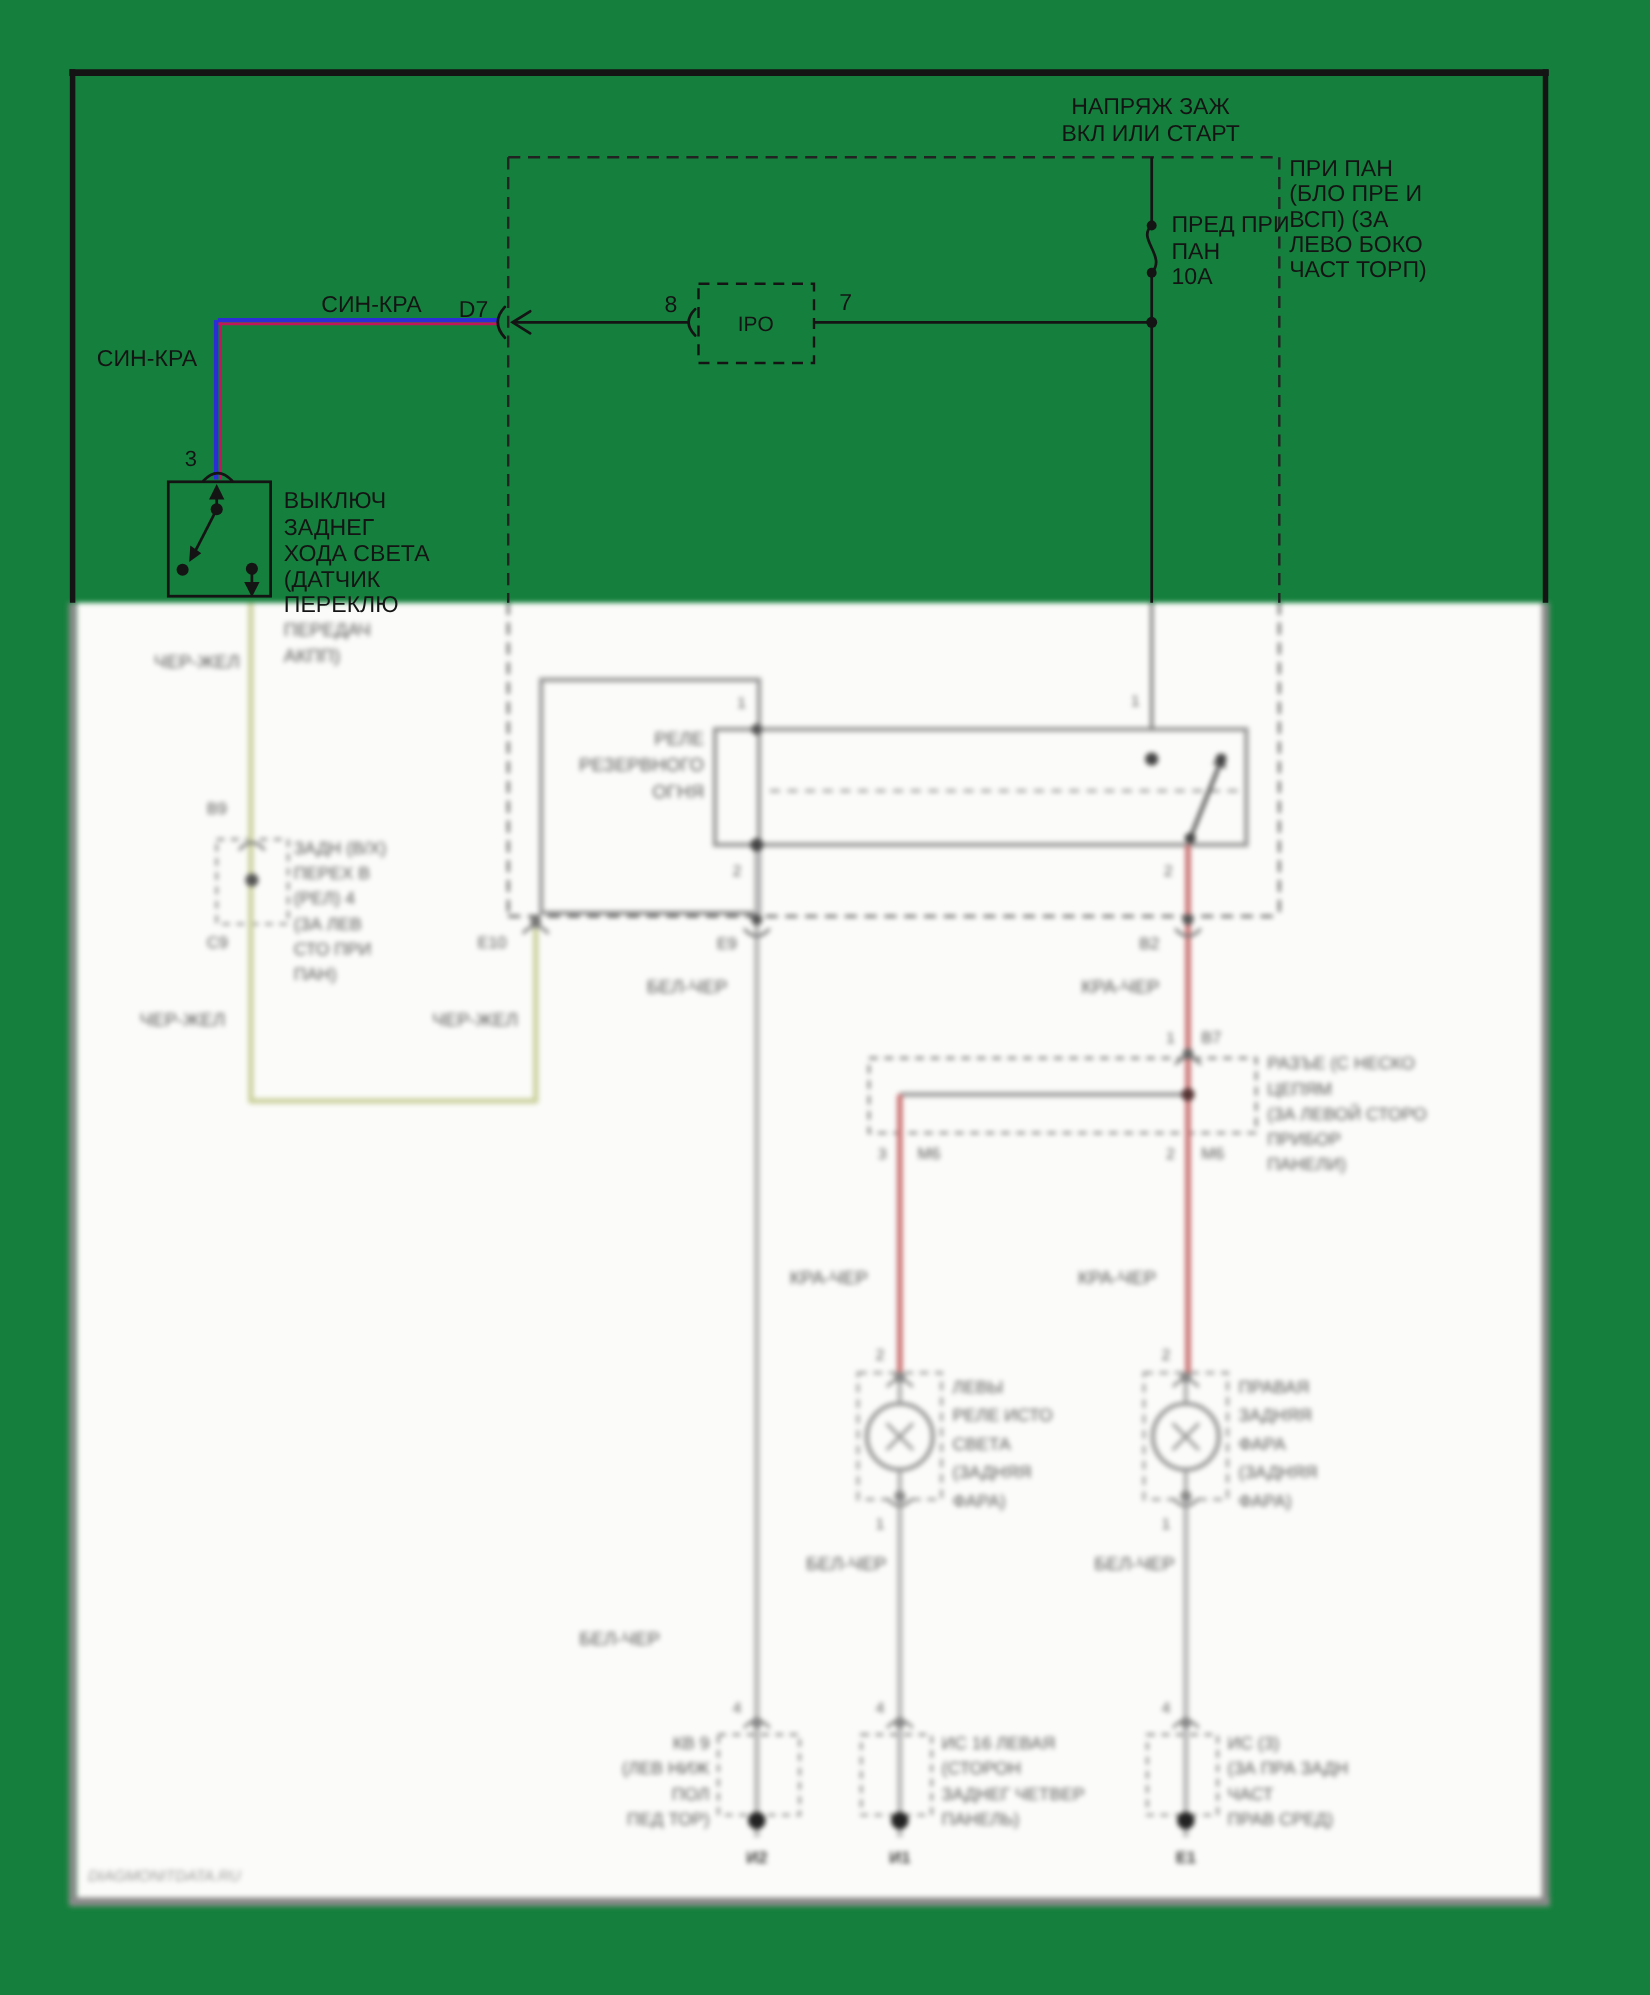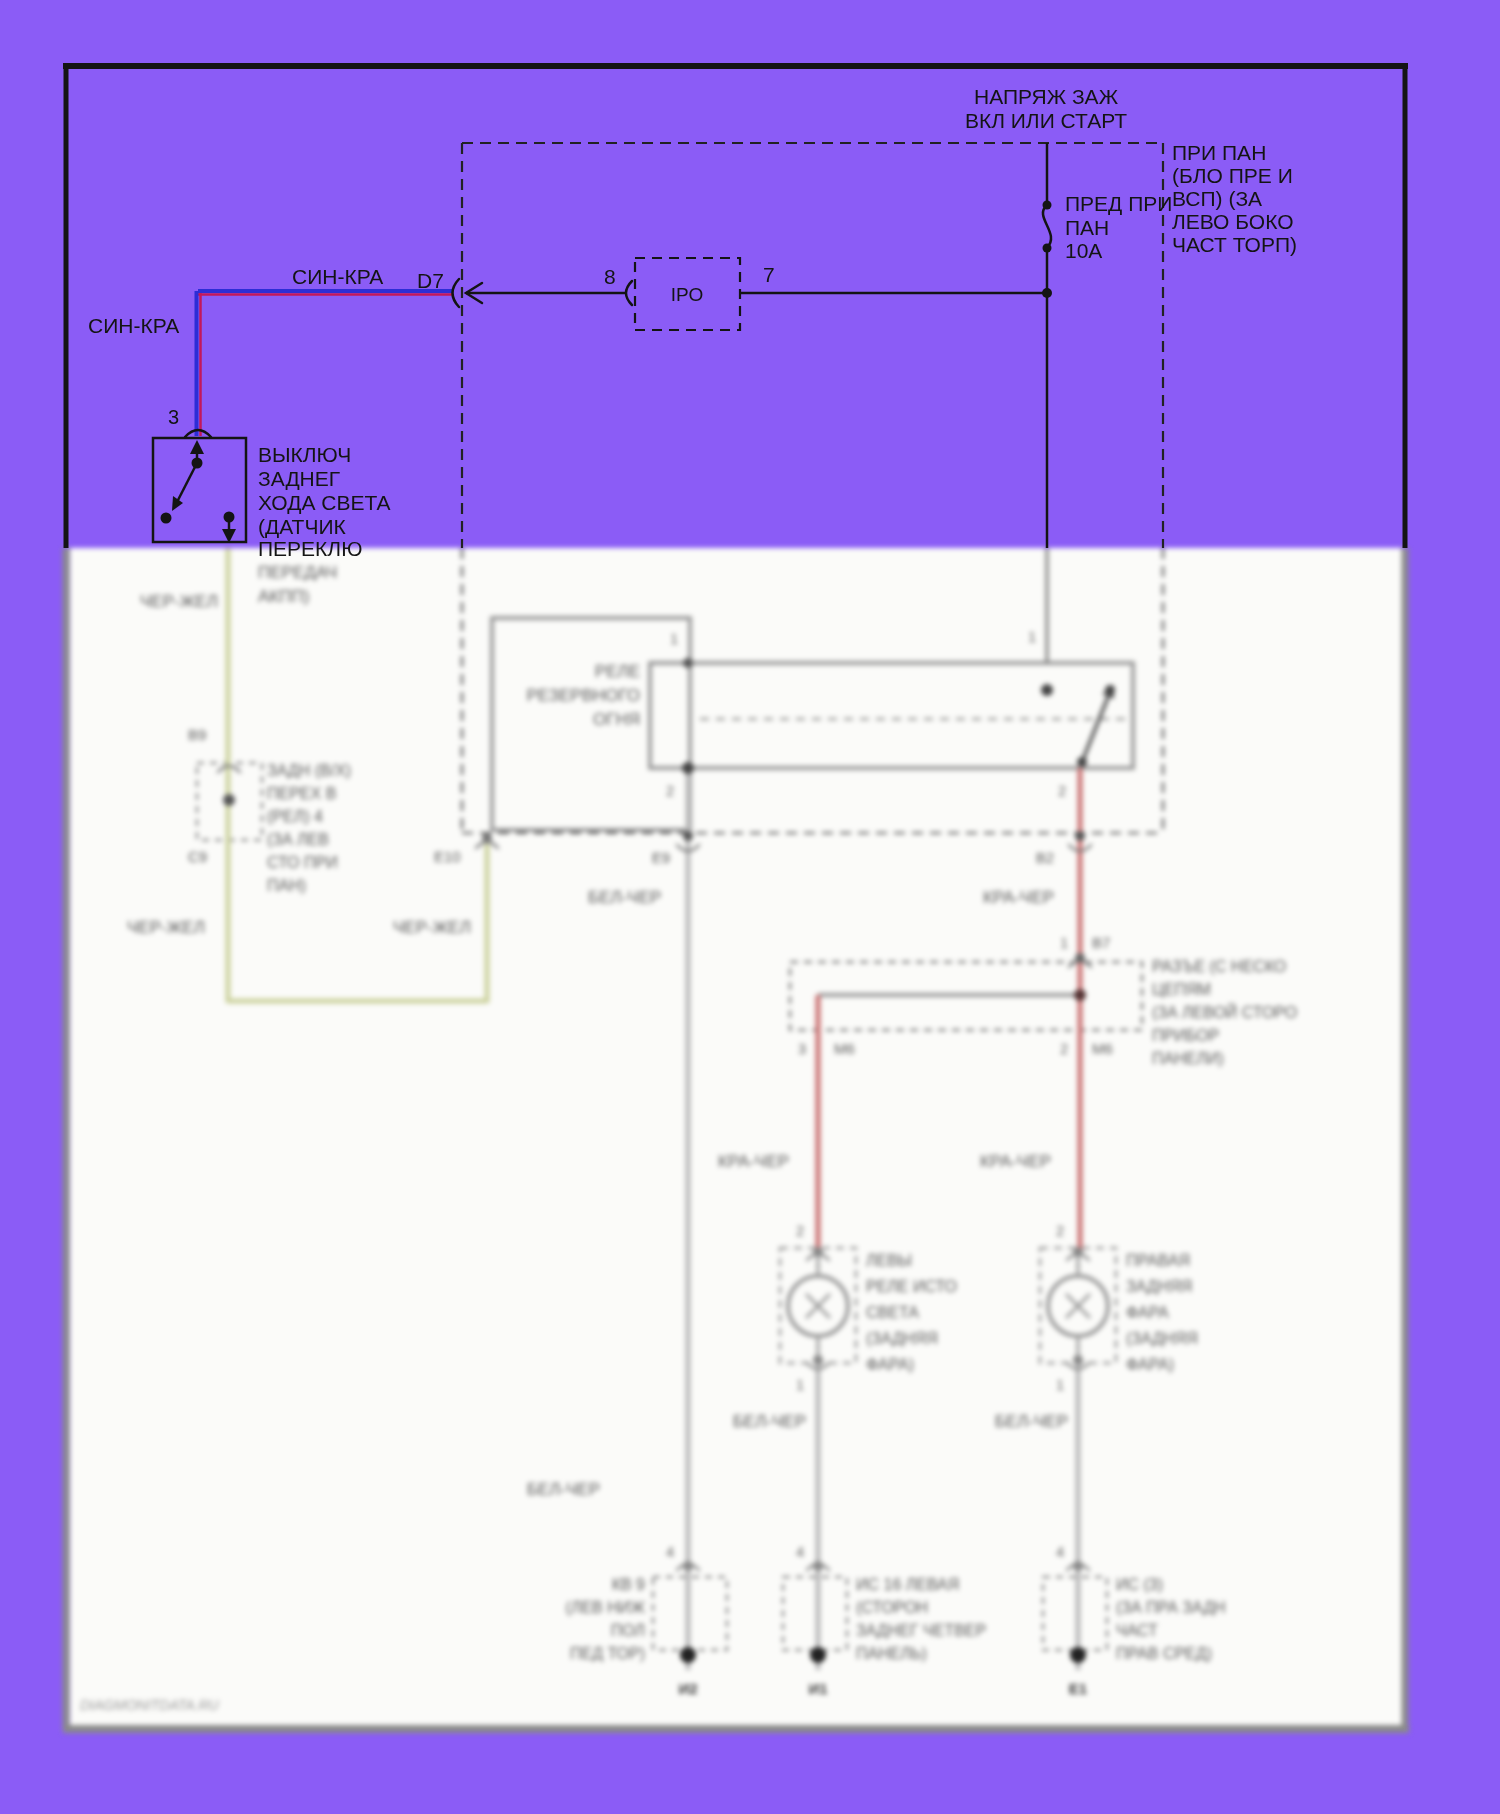--- a/index.html
+++ b/index.html
@@ -1,16 +1,16 @@
 <!DOCTYPE html>
 <html><head>
 <meta charset="utf-8">
 <style>
   html,body{margin:0;padding:0;background:#ffffff;}
-  #canvas{position:relative;width:1500px;height:1814px;background:#8b5cf6;overflow:hidden;
+  #canvas{position:relative;width:1500px;height:1814px;background:#15803d;overflow:hidden;
           font-family:"Liberation Sans",sans-serif;}
   .layer{position:absolute;left:0;top:0;width:1500px;height:1814px;}
   #blursvg{filter:blur(2.4px);}
   svg text{font-family:"Liberation Sans","DejaVu Sans",sans-serif;}
 </style>
 </head>
 <body>
 
 <div id="canvas">
   <svg id="blursvg" class="layer" viewBox="0 0 1500 1814" style="filter: blur(2.4px);">

